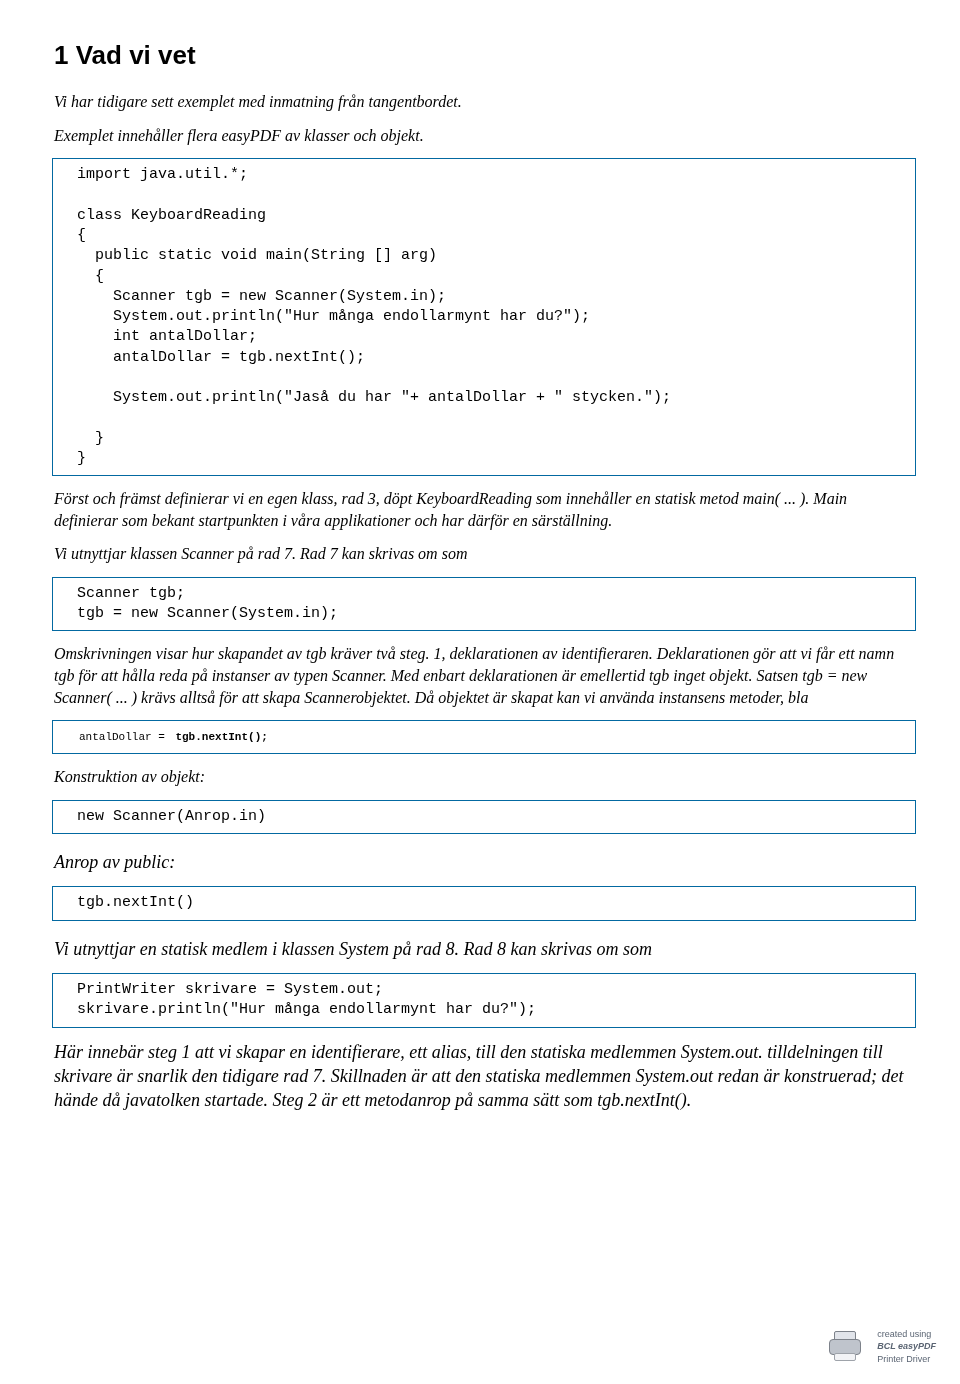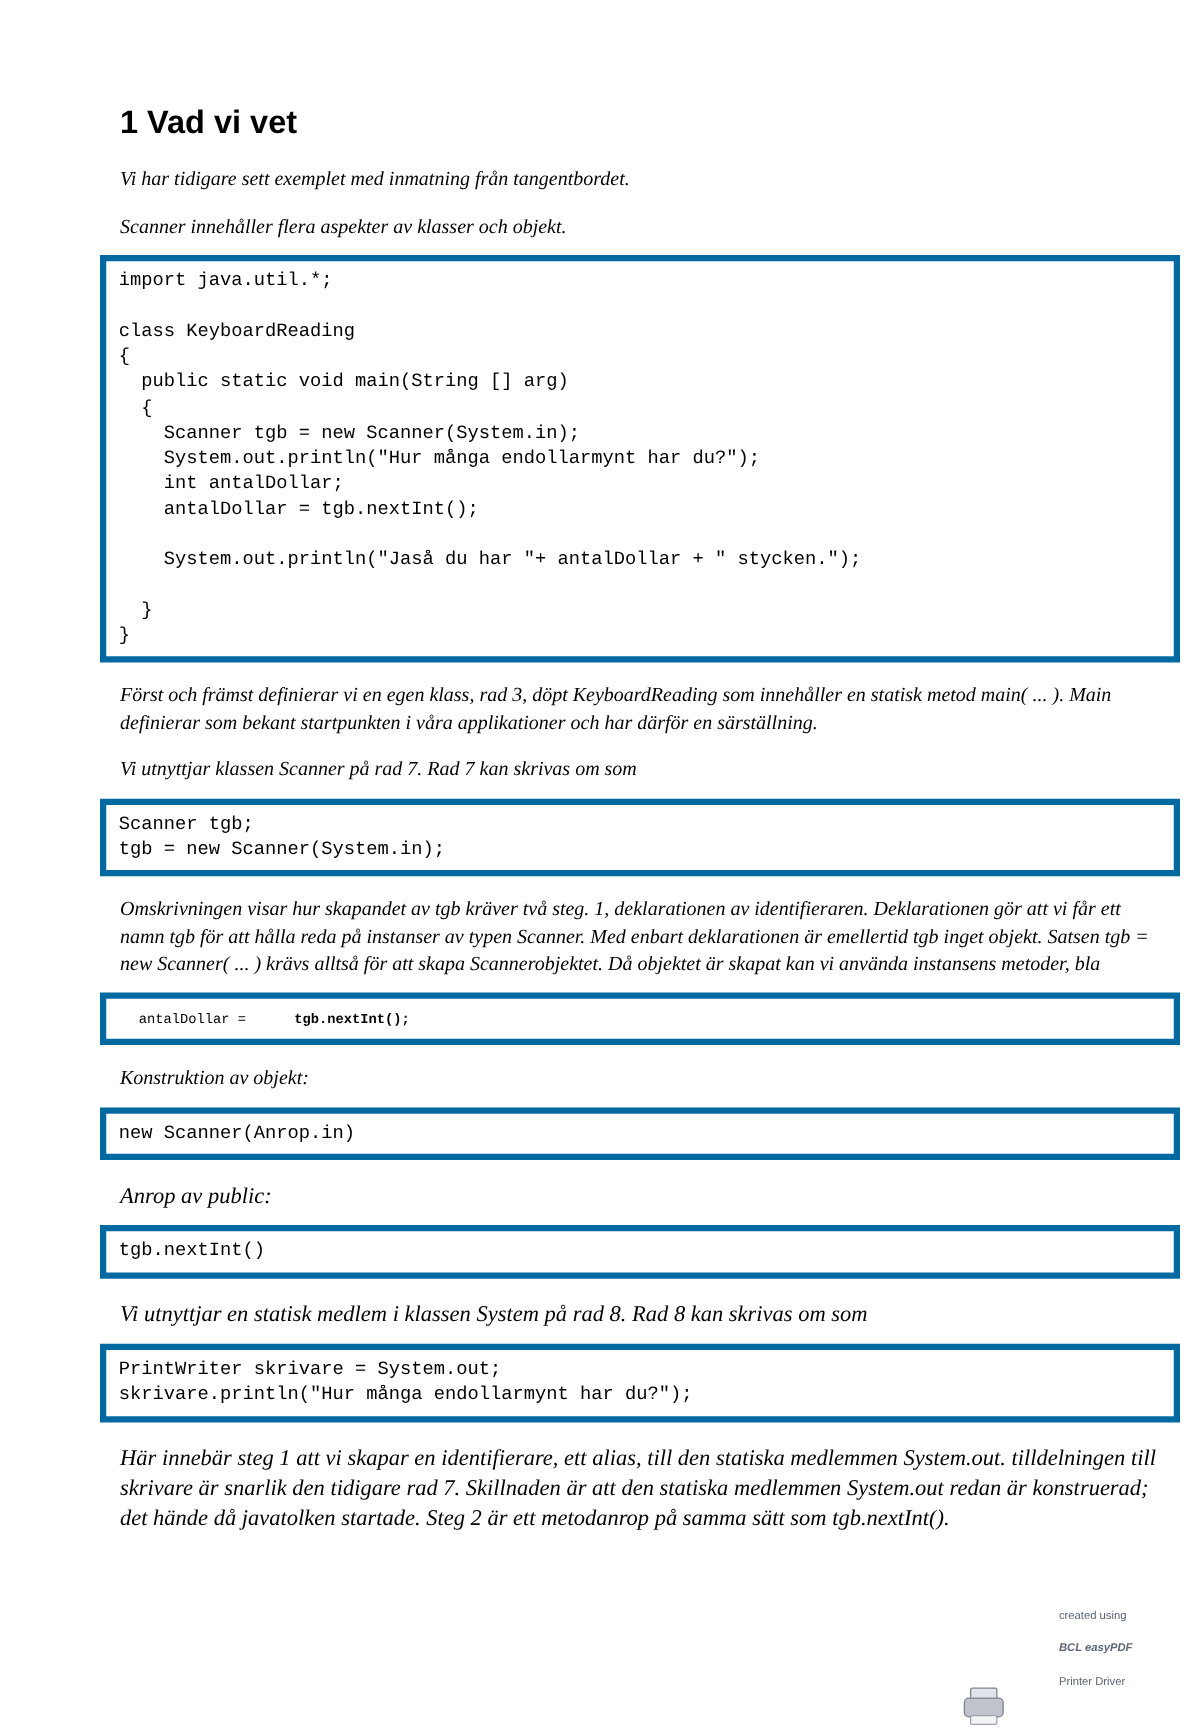--- a/index.html
+++ b/index.html
@@ -1,15 +1,15 @@
 <!DOCTYPE html>
 <html><head>
   <meta charset="utf-8">
   <style>
-    * { margin: 16px; padding: 0; box-sizing: border-box; }
+    * { margin: 2px; padding: 0; box-sizing: border-box; }
     body {
       font-family: "Times New Roman", Times, serif;
       font-size: 16px;
       line-height: 1.35;
       color: #000;
       background: #fff;
       width: 960px;
       padding: 32px 48px 60px 48px;
       position: relative;
       min-height: 1384px;
@@ -19,42 +19,42 @@
       font-size: 26px;
       font-weight: bold;
       margin-bottom: 18px;
     }
     .para {
       margin-bottom: 12px;
       font-size: 16px;
       font-style: italic;
     }
     .codebox {
-      border: 5px solid #0369a1;
-      padding: 6px 10px;
+      border: 1px solid #0369a1;
+      padding: 6px 24px;
       margin: 6px 0 12px 0;
       font-family: "Courier New", Courier, monospace;
       font-size: 15px;
       white-space: pre;
       line-height: 1.35;
     }
     .codeline {
       font-family: "Courier New", Courier, monospace;
       font-size: 11px;
       white-space: pre;
     }
     .bold { font-weight: bold; }
     .larger { font-size: 18px; }
     .sectiongap { margin-top: 16px; }
     .footer-logo {
       position: absolute;
       bottom: 18px;
-      right: 38px;
+      right: 22px;
       display: flex;
-      align-items: flex-end;
+      align-items: flex-start;
       gap: 8px;
     }
     .footer-logo .printer {
       width: 40px;
       height: 34px;
       position: relative;
     }
     .footer-logo .printer .body1 {
       position: absolute; left: 4px; top: 10px; width: 32px; height: 16px;
       background: #bfc4cc; border: 1px solid #7d828a; border-radius: 4px;
@@ -75,21 +75,21 @@
       text-align: left;
     }
     .footer-logo .txt .line2 { font-weight: bold; font-style: italic; }
   </style>
 </head>
 <body>
 
 <h1>1  Vad vi vet</h1>
 
 <p class="para">Vi har tidigare sett exemplet med inmatning från tangentbordet.</p>
-<p class="para">Scanner innehåller flera aspekter av klasser och objekt.</p>
+<p class="para">Exemplet innehåller flera easyPDF av klasser och objekt.</p>
 
 <div class="codebox">import java.util.*;
 
 class KeyboardReading
 {
   public static void main(String [] arg)
   {
     Scanner tgb = new Scanner(System.in);
     System.out.println("Hur många endollarmynt har du?");
     int antalDollar;

